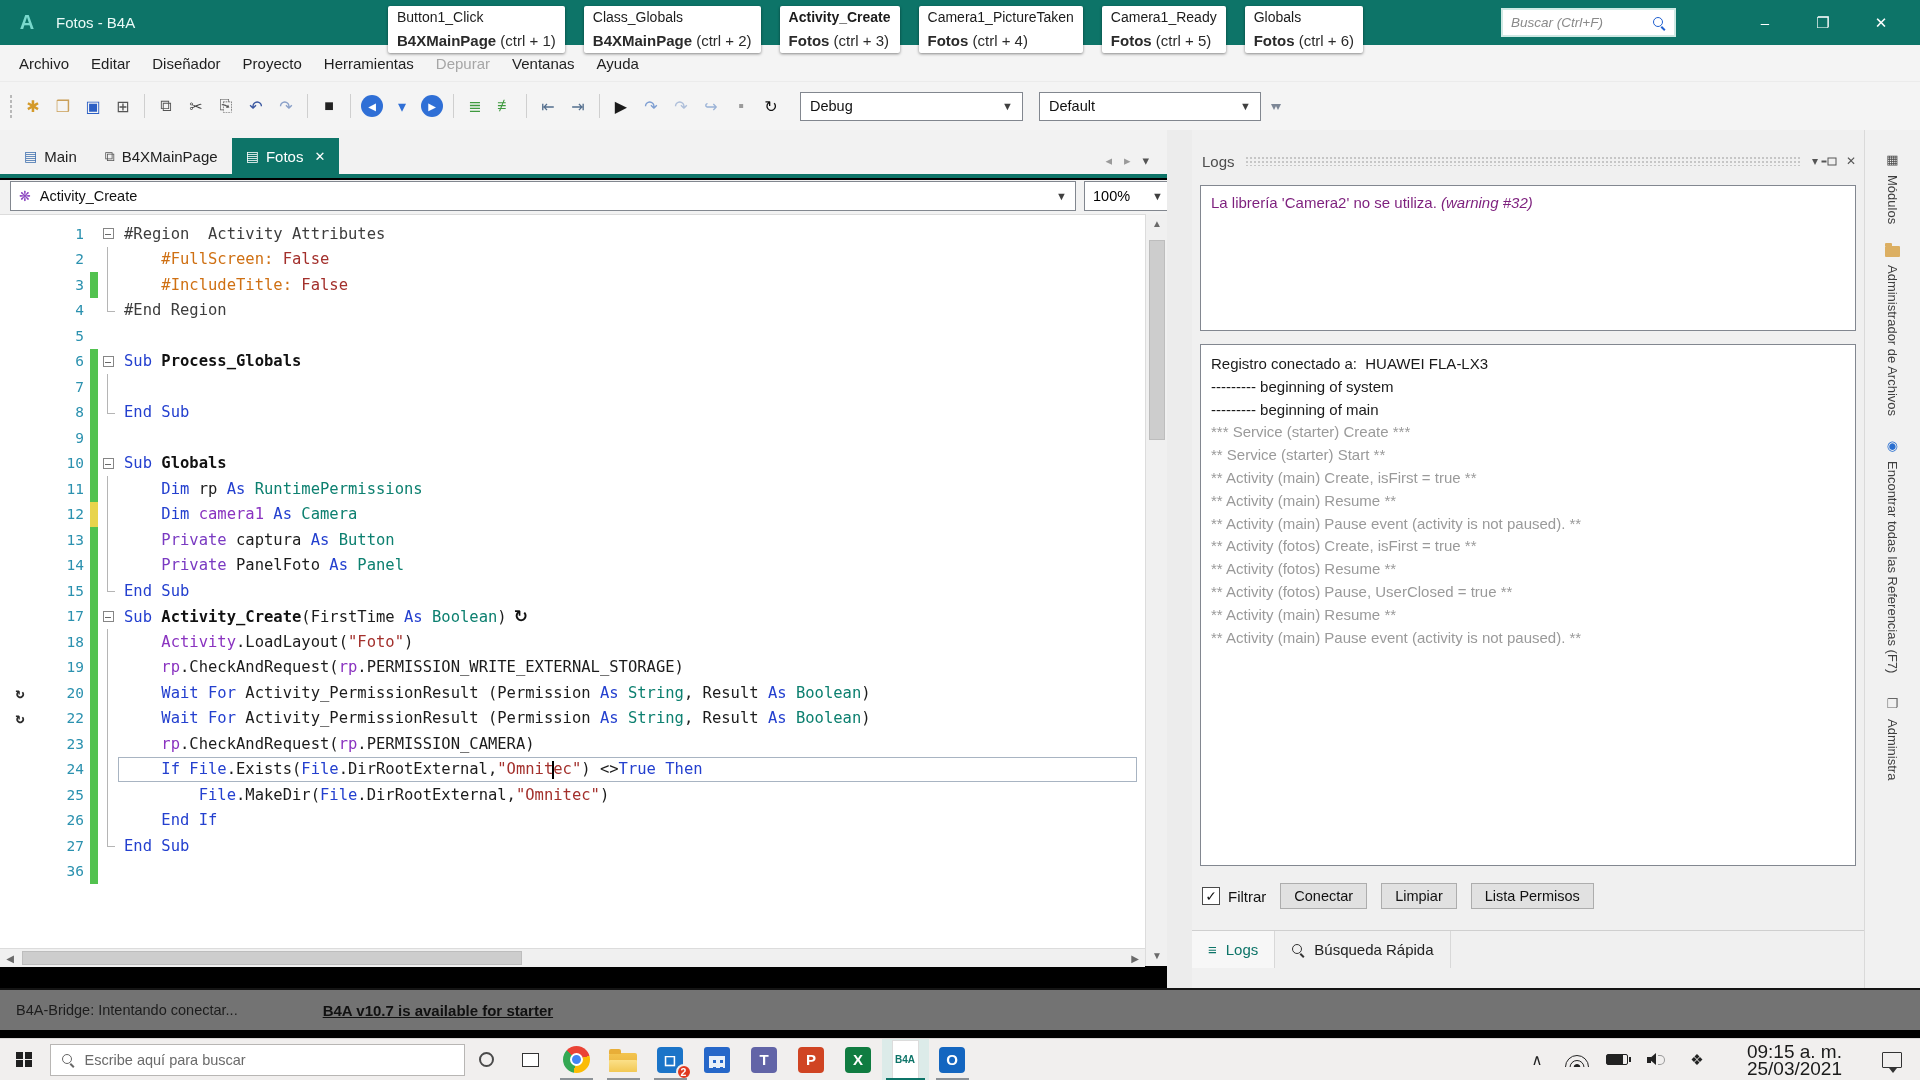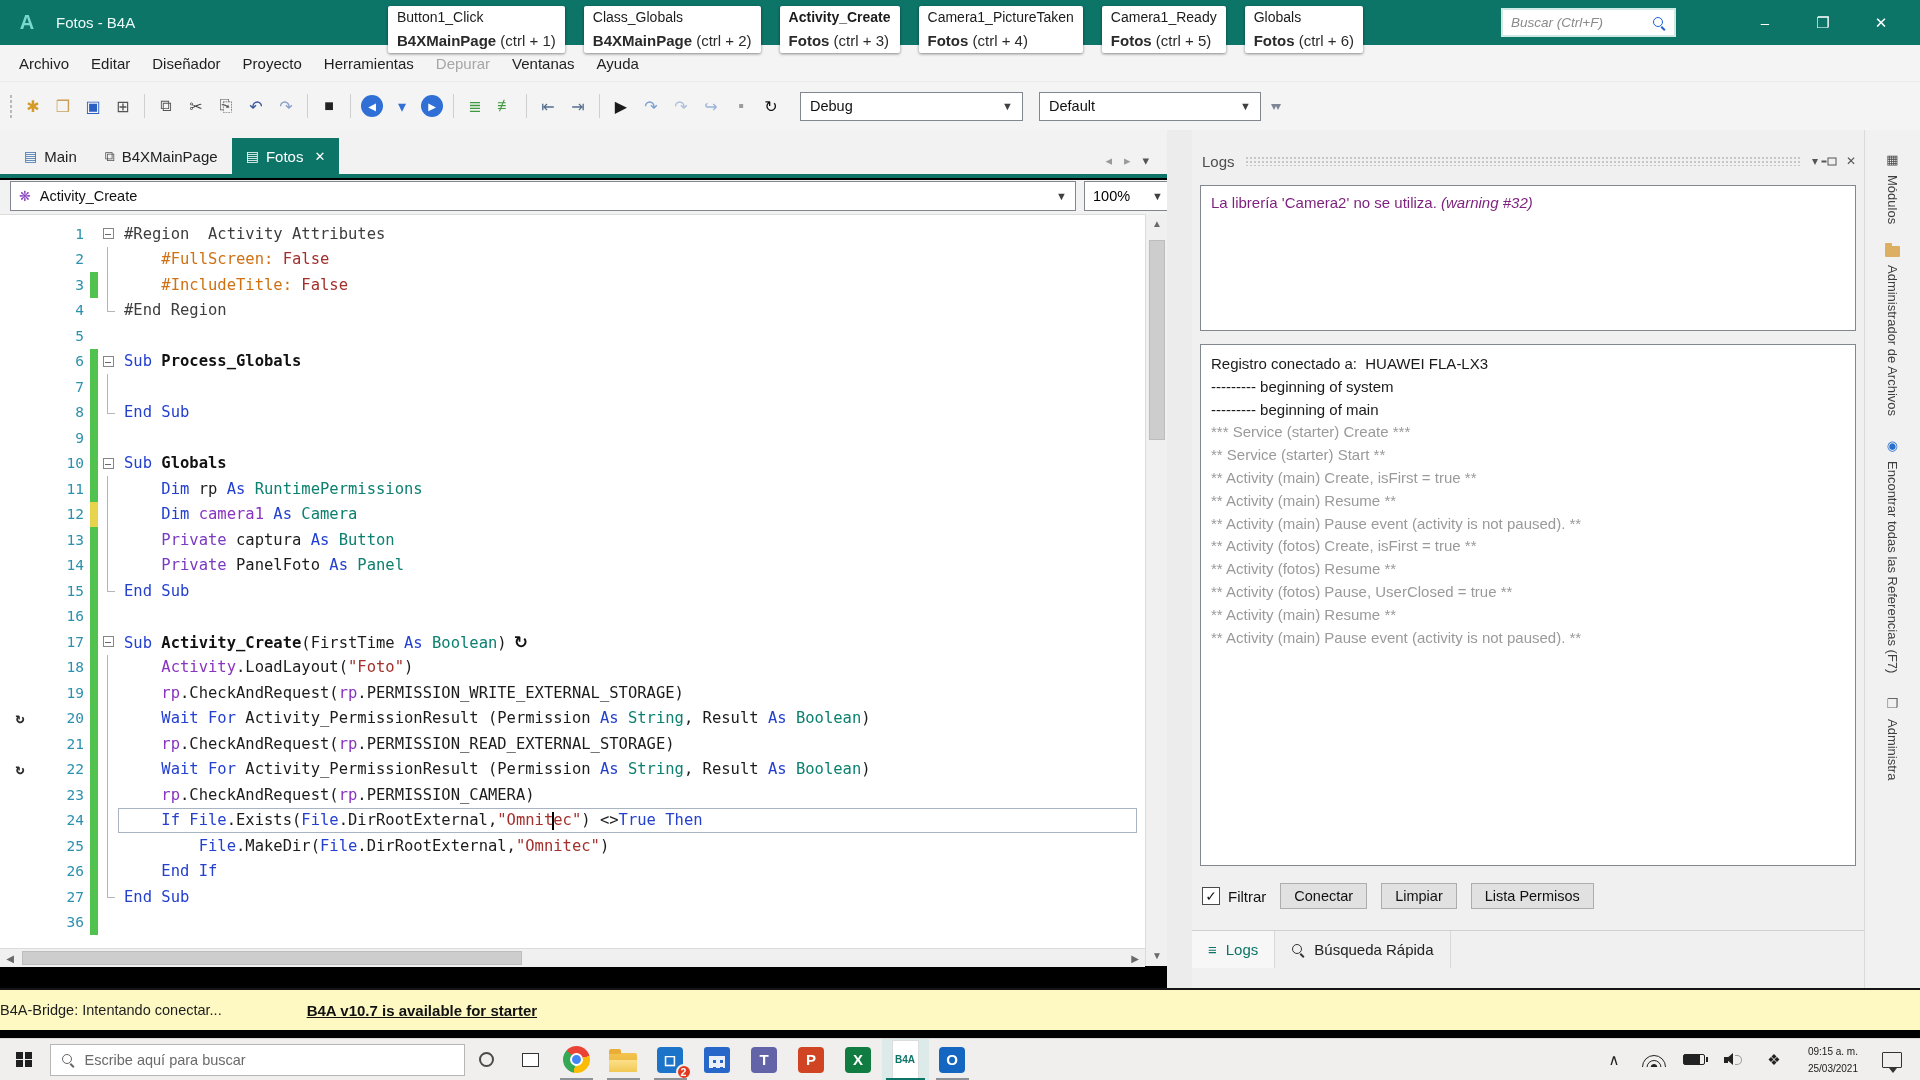--- a/index.html
+++ b/index.html
@@ -115,21 +115,21 @@
 
   
   .sidebar { position:absolute; left:1864px; top:130px; width:56px; height:858px; background:#f1f1f1; border-left:1px solid #dadada; overflow:hidden; }
   .vitem { display:flex; flex-direction:column; align-items:center; gap:8px; margin-top:22px; }
   .vtext { writing-mode:vertical-rl; font-size:13px; color:#3f3f3f; white-space:nowrap; }
   .vicon { font-size:13px; }
   .vicon.folder-mini { width:15px; height:11px; background:#dcaf62; border-radius:1px; position:relative; }
   .vicon.folder-mini:before { content:""; position:absolute; top:-3px; left:0; width:7px; height:3px; background:#dcaf62; border-radius:1px 1px 0 0; }
 
   
-  .statusbar { position:absolute; left:0; top:988px; width:1920px; height:42px; background:#fef9c3; border-top:2px solid #141414; display:flex; align-items:center; }
+  .statusbar { position:absolute; left:0; top:988px; width:1920px; height:42px; background:#737373; border-top:2px solid #141414; display:flex; align-items:center; padding-left:16px; }
   .status-left { font-size:14.5px; color:#1d1d1d; }
   .status-link { font-size:15px; color:#111; font-weight:bold; text-decoration:underline; margin-left:85px; }
 
   
   .taskbar { position:absolute; left:0; top:1038px; width:1920px; height:42px; background:#f1efee; border-top:1px solid #d9d7d5; display:flex; align-items:center; }
   .start { display:grid; grid-template-columns:7px 7px; grid-template-rows:7px 7px; gap:1.5px; margin:0 18px 0 16px; }
   .start i { background:#1f1f1f; }
   .tb-searchbox { width:415px; height:32px; background:#fff; border:1.5px solid #b8b6b4; display:flex; align-items:center; gap:10px; padding:0 10px; color:#6a6a6a; }
   .tb-searchbox .stext { font-size:14.5px; color:#6a6a6a; }
   .tb-ico { width:44px; height:42px; display:flex; align-items:center; justify-content:center; position:relative; }
@@ -155,21 +155,21 @@
   .wifi b { position:absolute; left:50%; transform:translateX(-50%); border:1.8px solid #222; border-radius:50%; }
   .wifi .w1 { width:24px; height:24px; bottom:-12px; }
   .wifi .w2 { width:15px; height:15px; bottom:-7.5px; }
   .wifi .w3 { width:7px; height:7px; bottom:-3.5px; background:#222; }
   .batt { width:22px; height:11px; border:1.6px solid #222; border-radius:2px; position:relative; background:linear-gradient(to right,#222 0 78%, transparent 78%); }
   .batt:after { content:""; position:absolute; right:-4.5px; top:1.5px; width:2.6px; height:5px; background:#222; }
   .vol { width:20px; height:15px; position:relative; }
   .vol:before { content:""; position:absolute; left:0; top:4.5px; width:4px; height:6px; background:#222; }
   .vol:after { content:""; position:absolute; left:2px; top:1px; border-top:6.5px solid transparent; border-bottom:6.5px solid transparent; border-right:7px solid #222; }
   .vol i { position:absolute; right:2px; top:2.5px; width:7px; height:10px; border:1.6px solid #9a9a9a; border-left:none; border-radius:0 8px 8px 0; }
-  .clock { text-align:center; font-size:10px; color:#1a1a1a; line-height:17px; margin:0 12px; }
+  .clock { text-align:center; font-size:19px; color:#1a1a1a; line-height:17px; margin:0 28px; }
   .notif { width:20px; height:16px; border:1.7px solid #333; border-radius:1px; position:relative; margin:0 18px 0 8px; }
   .notif:after { content:""; position:absolute; left:6px; bottom:-6px; border-left:4px solid transparent; border-right:4px solid transparent; border-top:5px solid #333; }
 </style>
 </head>
 <body>
 
 <div class="screen">
 
   <div class="titlebar">
     <div class="app-logo">A</div>
@@ -427,27 +427,20 @@
         <span class="g-ico"></span>
         <span class="lnum">15</span>
         <span class="cbar green"></span>
         <span class="foldcol">
           <span class="fend"></span>
         </span>
         <span class="ctext"><span class="c-kw">End Sub</span></span>
       </div>
       <div class="crow">
         <span class="g-ico"></span>
-        <span class="lnum">16</span>
-        <span class="cbar green"></span>
-        <span class="foldcol"></span>
-        <span class="ctext"></span>
-      </div>
-      <div class="crow">
-        <span class="g-ico"></span>
         <span class="lnum">17</span>
         <span class="cbar green"></span>
         <span class="foldcol">
           <span class="foldbox">–</span>
         </span>
         <span class="ctext"><span class="c-kw">Sub </span><span class="c-bold">Activity_Create</span><span class="c-txt">(FirstTime </span><span class="c-kw">As </span><span class="c-typ">Boolean</span><span class="c-txt">)</span><span class="resume-ico">↻</span></span>
       </div>
       <div class="crow">
         <span class="g-ico"></span>
         <span class="lnum">18</span>
@@ -467,29 +460,20 @@
         <span class="ctext"><span class="c-txt">    </span><span class="c-glob">rp</span><span class="c-txt">.CheckAndRequest(</span><span class="c-glob">rp</span><span class="c-txt">.PERMISSION_WRITE_EXTERNAL_STORAGE)</span></span>
       </div>
       <div class="crow">
         <span class="g-ico">↻</span>
         <span class="lnum">20</span>
         <span class="cbar green"></span>
         <span class="foldcol">
           <span class="fguide"></span>
         </span>
         <span class="ctext"><span class="c-txt">    </span><span class="c-kw">Wait For </span><span class="c-txt">Activity_PermissionResult (Permission </span><span class="c-kw">As </span><span class="c-typ">String</span><span class="c-txt">, Result </span><span class="c-kw">As </span><span class="c-typ">Boolean</span><span class="c-txt">)</span></span>
-      </div>
-      <div class="crow">
-        <span class="g-ico"></span>
-        <span class="lnum">21</span>
-        <span class="cbar green"></span>
-        <span class="foldcol">
-          <span class="fguide"></span>
-        </span>
-        <span class="ctext"><span class="c-txt">    </span><span class="c-glob">rp</span><span class="c-txt">.CheckAndRequest(</span><span class="c-glob">rp</span><span class="c-txt">.PERMISSION_READ_EXTERNAL_STORAGE)</span></span>
       </div>
       <div class="crow">
         <span class="g-ico">↻</span>
         <span class="lnum">22</span>
         <span class="cbar green"></span>
         <span class="foldcol">
           <span class="fguide"></span>
         </span>
         <span class="ctext"><span class="c-txt">    </span><span class="c-kw">Wait For </span><span class="c-txt">Activity_PermissionResult (Permission </span><span class="c-kw">As </span><span class="c-typ">String</span><span class="c-txt">, Result </span><span class="c-kw">As </span><span class="c-typ">Boolean</span><span class="c-txt">)</span></span>
       </div>

